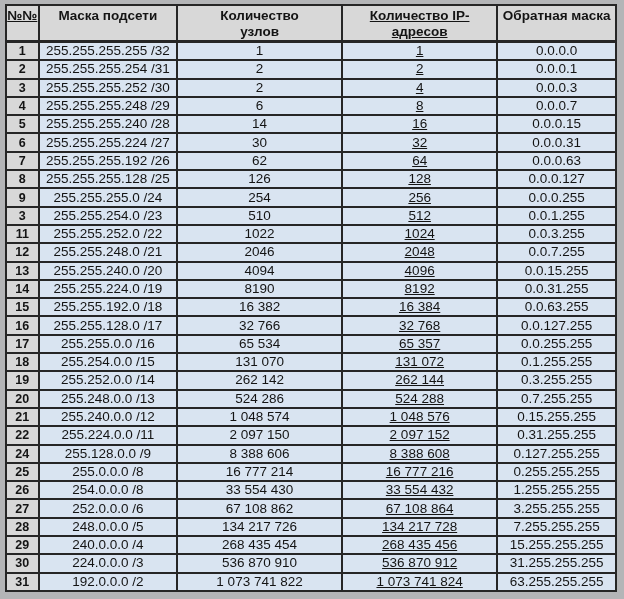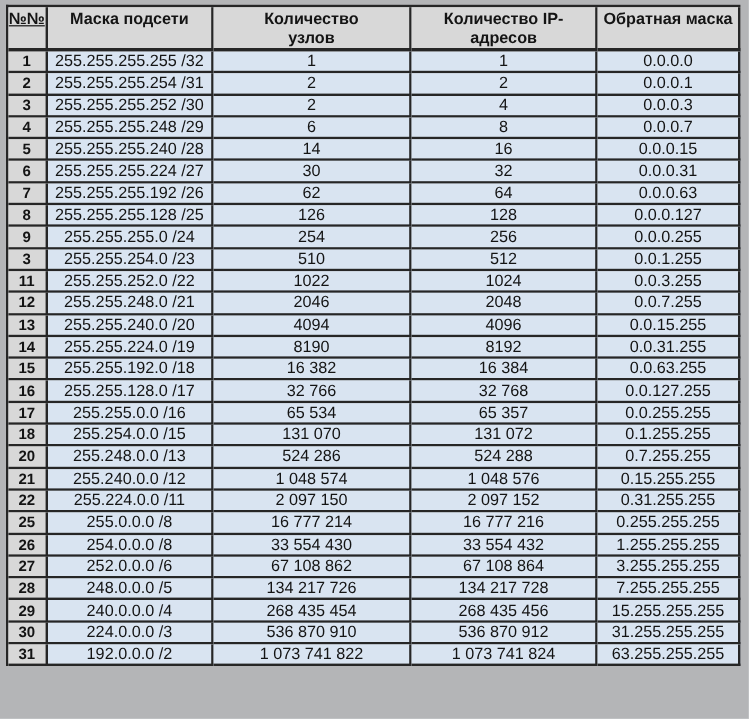--- a/index.html
+++ b/index.html
@@ -56,21 +56,21 @@
     vertical-align:middle;
   }
   td.c0{
     background:var(--cell-gray);
     font-weight:bold;
     font-size:12.5px;
   }
   .c0{width:31px;}
   .c1{width:132px;}
   .c2{width:157px;}
-  .c3{width:148px;}
+  .c3{width:148px;text-decoration:underline;}
   .c4{width:113px;}
   .u{text-decoration:underline;}
 </style>
 </head>
 <body>
 
 <div class="screen">
   <table class="subnet">
     <thead>
       <tr id="header-row">
@@ -214,20 +214,27 @@
           <td class="c4">0.0.255.255</td>
         </tr>
         <tr>
           <td class="c0">18</td>
           <td class="c1">255.254.0.0 /15</td>
           <td class="c2">131 070</td>
           <td class="c3">131 072</td>
           <td class="c4">0.1.255.255</td>
         </tr>
         <tr>
+          <td class="c0">19</td>
+          <td class="c1">255.252.0.0 /14</td>
+          <td class="c2">262 142</td>
+          <td class="c3">262 144</td>
+          <td class="c4">0.3.255.255</td>
+        </tr>
+        <tr>
           <td class="c0">20</td>
           <td class="c1">255.248.0.0 /13</td>
           <td class="c2">524 286</td>
           <td class="c3">524 288</td>
           <td class="c4">0.7.255.255</td>
         </tr>
         <tr>
           <td class="c0">21</td>
           <td class="c1">255.240.0.0 /12</td>
           <td class="c2">1 048 574</td>
@@ -235,20 +242,27 @@
           <td class="c4">0.15.255.255</td>
         </tr>
         <tr>
           <td class="c0">22</td>
           <td class="c1">255.224.0.0 /11</td>
           <td class="c2">2 097 150</td>
           <td class="c3">2 097 152</td>
           <td class="c4">0.31.255.255</td>
         </tr>
         <tr>
+          <td class="c0">24</td>
+          <td class="c1">255.128.0.0 /9</td>
+          <td class="c2">8 388 606</td>
+          <td class="c3">8 388 608</td>
+          <td class="c4">0.127.255.255</td>
+        </tr>
+        <tr>
           <td class="c0">25</td>
           <td class="c1">255.0.0.0 /8</td>
           <td class="c2">16 777 214</td>
           <td class="c3">16 777 216</td>
           <td class="c4">0.255.255.255</td>
         </tr>
         <tr>
           <td class="c0">26</td>
           <td class="c1">254.0.0.0 /8</td>
           <td class="c2">33 554 430</td>

